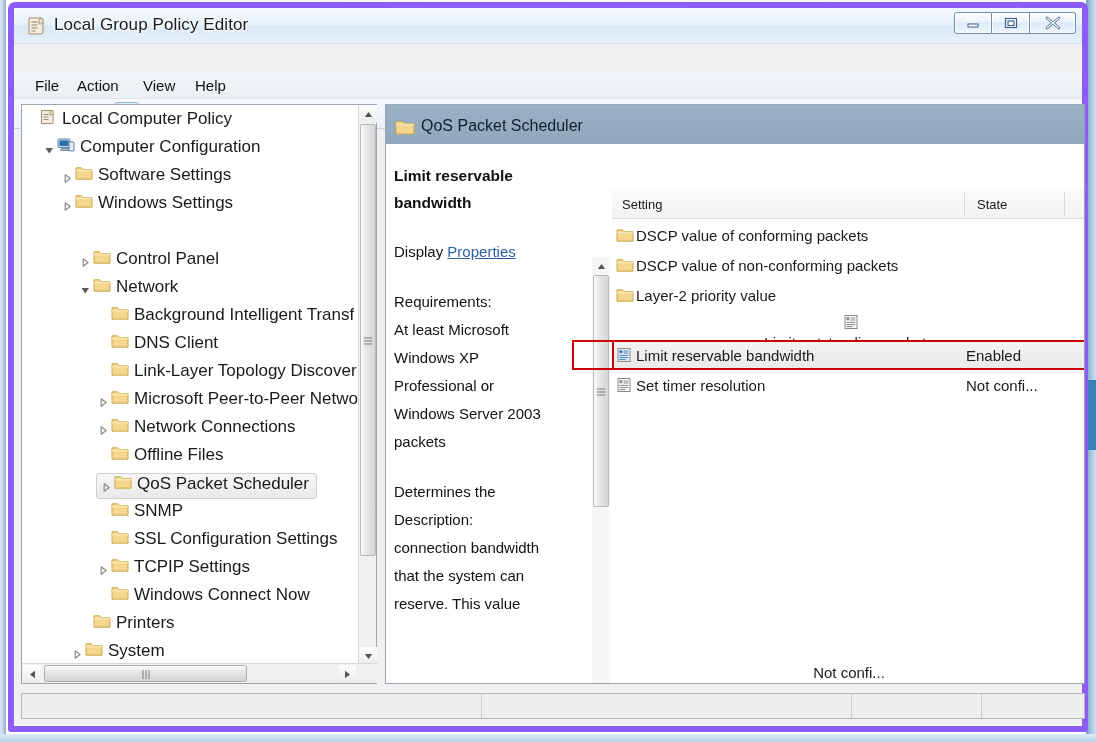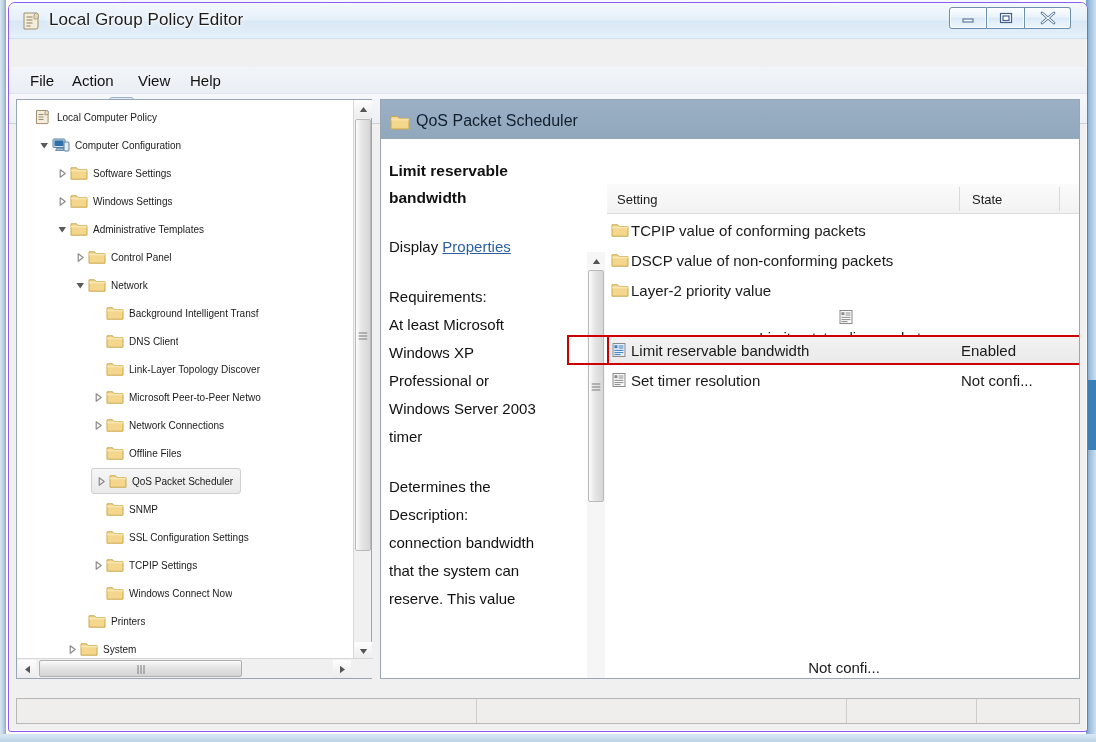--- a/index.html
+++ b/index.html
@@ -36,21 +36,21 @@
     background: linear-gradient(270deg,#cddff0 0%, #9fc0dc 60%, #6f9ec6 100%); }
   .edge-blue-b { position:absolute; left:0; bottom:0; width:1096px; height:8px;
     background: linear-gradient(0deg,#bcd4e8 0%, #dbe9f5 100%); }
 
   
   #window {
     position: absolute;
     left: 8px; top: 2px;
     width: 1080px; height: 730px;
     background: #f0f0f0;
-    border: 1px solid #8b5cf6;
+    border: 6px solid #8b5cf6;
     border-radius: 7px 7px 3px 3px;
     box-shadow: 0 0 0 1px rgba(255,255,255,.65) inset;
   }
   #titlebar {
     position: relative;
     height: 36px;
     background: linear-gradient(180deg,
         rgba(244,249,253,.96) 0%,
         rgba(228,240,250,.93) 48%,
         rgba(214,231,245,.92) 52%,
@@ -130,22 +130,22 @@
     border: 1px solid #9aa6b3;
   }
   #tree {
     position: absolute; left: 0; top: 0;
     width: 337px; height: 560px;
     overflow: hidden;
   }
   .tnode {
     position: absolute;
     height: 26px;
-    display: flex; align-items: center;
-    font-size: 10px; color: #1a1a1a;
+    display: flex; align-items: flex-start;
+    font-size: 17px; color: #1a1a1a;
     white-space: nowrap;
     cursor: default;
   }
   .tnode.sel {
     background: linear-gradient(180deg,#f6f6f6,#eaeaea);
     border: 1px solid #cfcfcf;
     border-radius: 3px;
   }
   .twist {
     width: 15px; height: 26px;
@@ -494,34 +494,20 @@
               </svg>
             </span>
             <span class="ficon">
               <svg width="18" height="16" viewBox="0 0 18 16">
                 <path d="M1 2.8 h5.6 l1.4 1.8 h9 v9.6 h-16 z" fill="#f4d68c" stroke="#c9a94e" stroke-width="1"></path>
                 <path d="M1 4.6 h16 v1.8 h-16 z" fill="#fbeec2" opacity=".75"></path>
               </svg>
             </span>
             <span class="tlabel">Windows Settings</span>
           </div>
-          <div class="tnode" style="left: 38px; top: 116px;">
-            <span class="twist">
-              <svg width="9" height="9" viewBox="0 0 9 9">
-                <path d="M0.5 2 L8 2 L4.2 7.5 Z" fill="#5a5a5a"></path>
-              </svg>
-            </span>
-            <span class="ficon">
-              <svg width="18" height="16" viewBox="0 0 18 16">
-                <path d="M1 2.8 h5.6 l1.4 1.8 h9 v9.6 h-16 z" fill="#f4d68c" stroke="#c9a94e" stroke-width="1"></path>
-                <path d="M1 4.6 h16 v1.8 h-16 z" fill="#fbeec2" opacity=".75"></path>
-              </svg>
-            </span>
-            <span class="tlabel">Administrative Templates</span>
-          </div>
           <div class="tnode" style="left: 56px; top: 144px;">
             <span class="twist">
               <svg width="9" height="9" viewBox="0 0 9 9">
                 <path d="M2.2 0.8 L7.2 4.5 L2.2 8.2 Z" fill="none" stroke="#8a8a8a" stroke-width="1.2" stroke-linejoin="round"></path>
               </svg>
             </span>
             <span class="ficon">
               <svg width="18" height="16" viewBox="0 0 18 16">
                 <path d="M1 2.8 h5.6 l1.4 1.8 h9 v9.6 h-16 z" fill="#f4d68c" stroke="#c9a94e" stroke-width="1"></path>
                 <path d="M1 4.6 h16 v1.8 h-16 z" fill="#fbeec2" opacity=".75"></path>
@@ -762,21 +748,21 @@
           <div>
             <span>Display</span>
             <a class="link" href="#">Properties</a>
           </div>
           <div class="spacer"></div>
           <div>Requirements:</div>
           <div>At least Microsoft</div>
           <div>Windows XP</div>
           <div>Professional or</div>
           <div>Windows Server 2003</div>
-          <div>timer</div>
+          <div>packets</div>
           <div class="spacer"></div>
           <div>Determines the</div>
           <div>Description:</div>
           <div>connection bandwidth</div>
           <div>that the system can</div>
           <div>reserve. This value</div>
         </div>
 
         <div id="desc-sb">
           <div class="sb-arrow" style="top:0;background:#f6f6f6;">
@@ -804,21 +790,21 @@
             <span class="lv-coldiv" style="left:452px"></span>
           </div>
           <div id="lv-rows">
               <div class="lv-row" style="top: 67px;">
                 <span class="ic">
                   <svg width="18" height="16" viewBox="0 0 18 16">
                     <path d="M1 2.8 h5.6 l1.4 1.8 h9 v9.6 h-16 z" fill="#f4d68c" stroke="#c9a94e" stroke-width="1"></path>
                     <path d="M1 4.6 h16 v1.8 h-16 z" fill="#fbeec2" opacity=".75"></path>
                   </svg>
                 </span>
-                <span class="nm">TCPIP value of conforming packets</span>
+                <span class="nm">DSCP value of conforming packets</span>
                 <span class="st"></span>
               </div>
               <div class="lv-row" style="top: 97px;">
                 <span class="ic">
                   <svg width="18" height="16" viewBox="0 0 18 16">
                     <path d="M1 2.8 h5.6 l1.4 1.8 h9 v9.6 h-16 z" fill="#f4d68c" stroke="#c9a94e" stroke-width="1"></path>
                     <path d="M1 4.6 h16 v1.8 h-16 z" fill="#fbeec2" opacity=".75"></path>
                   </svg>
                 </span>
                 <span class="nm">DSCP value of non-conforming packets</span>

